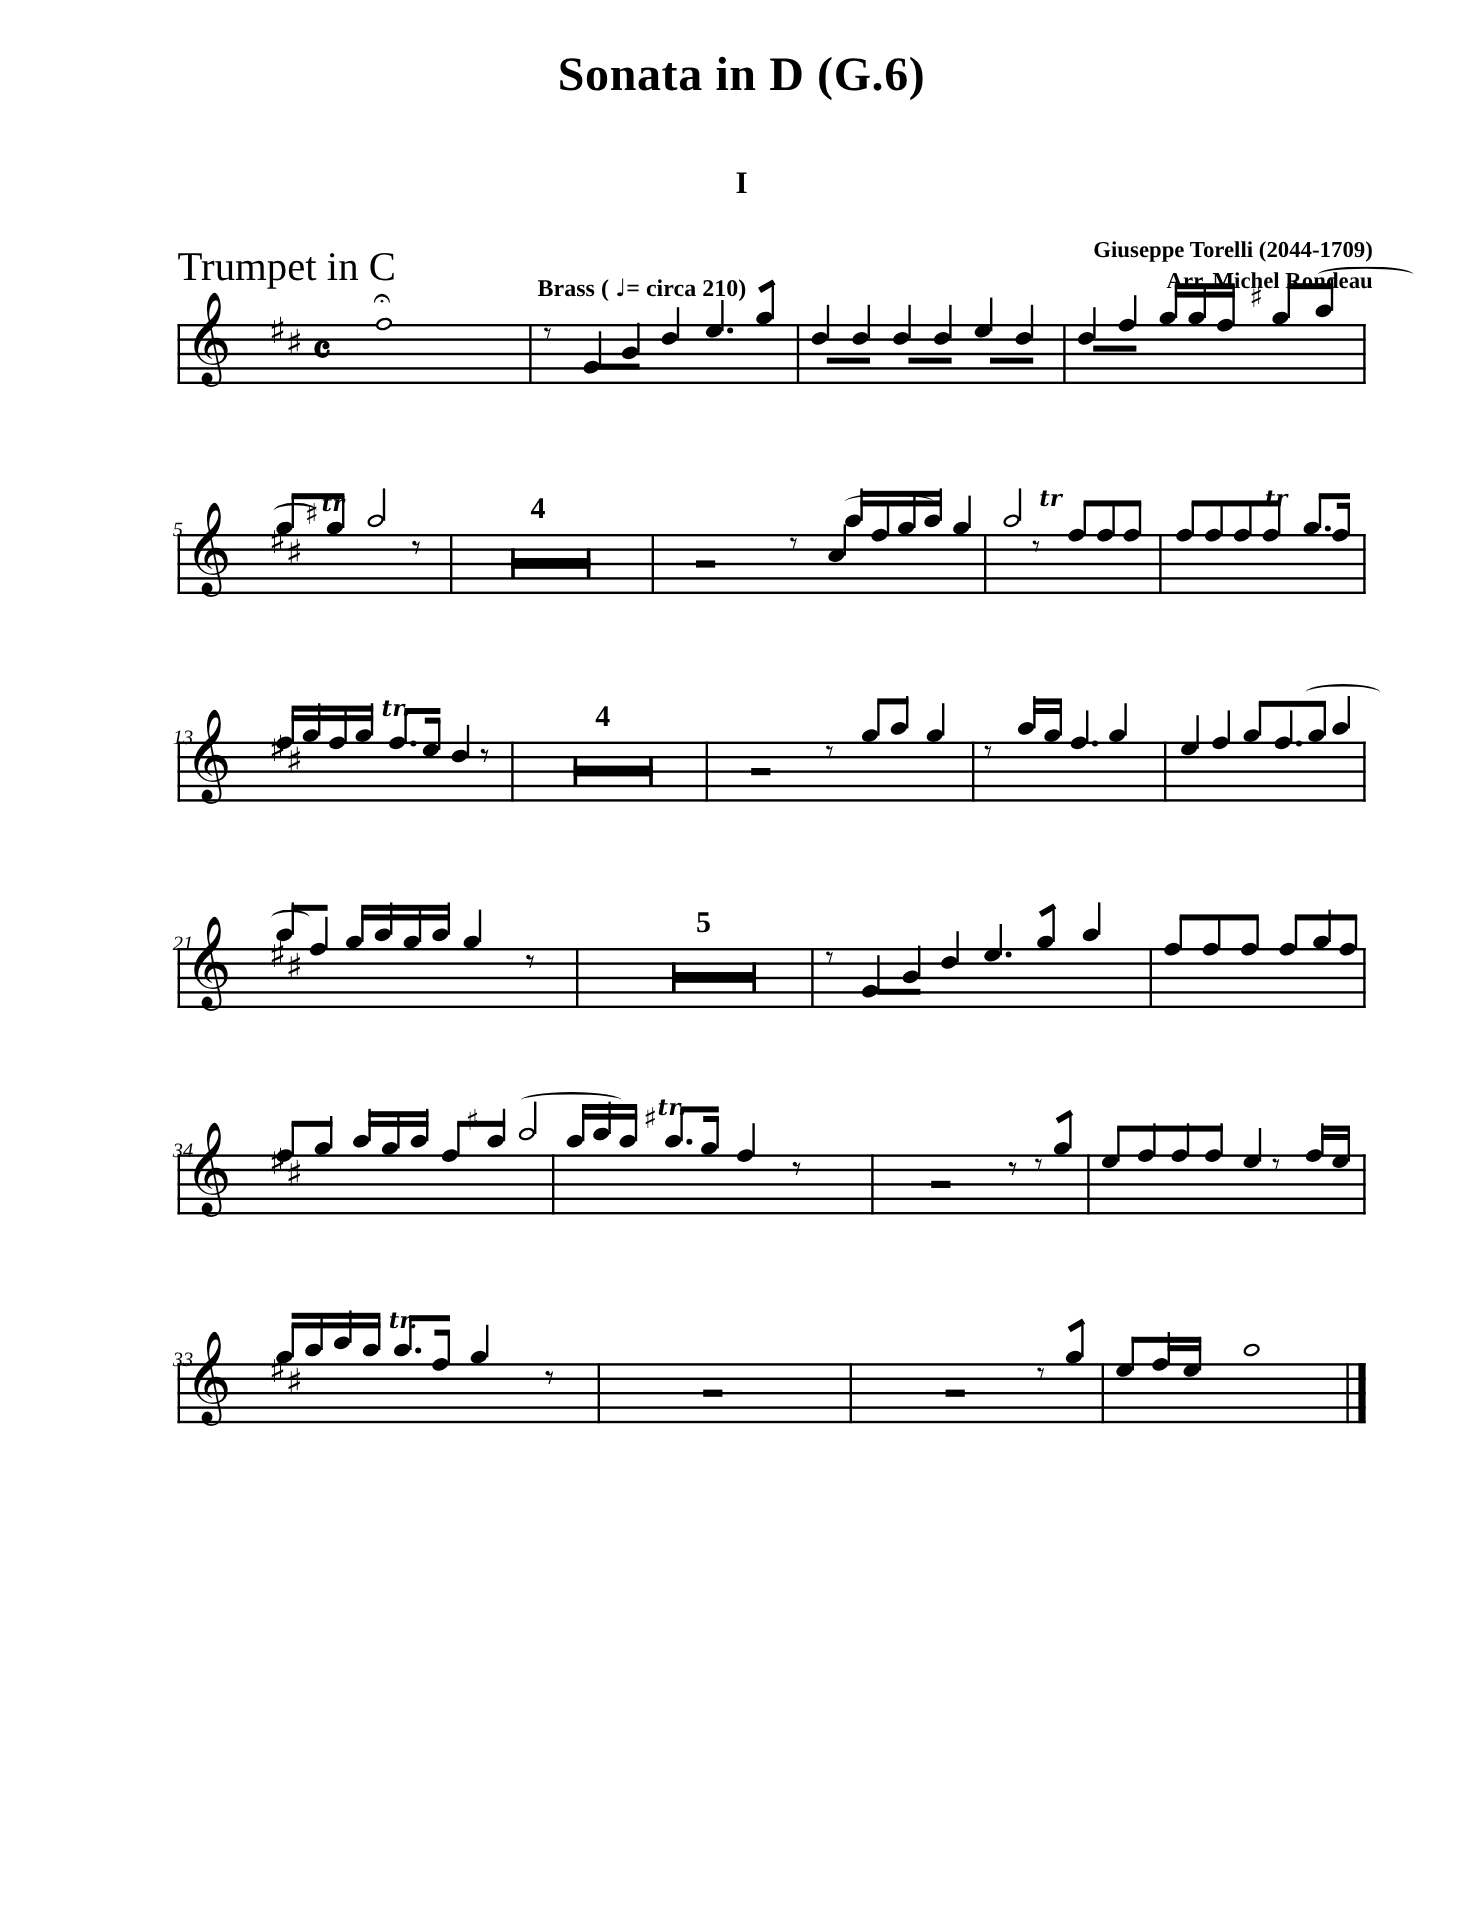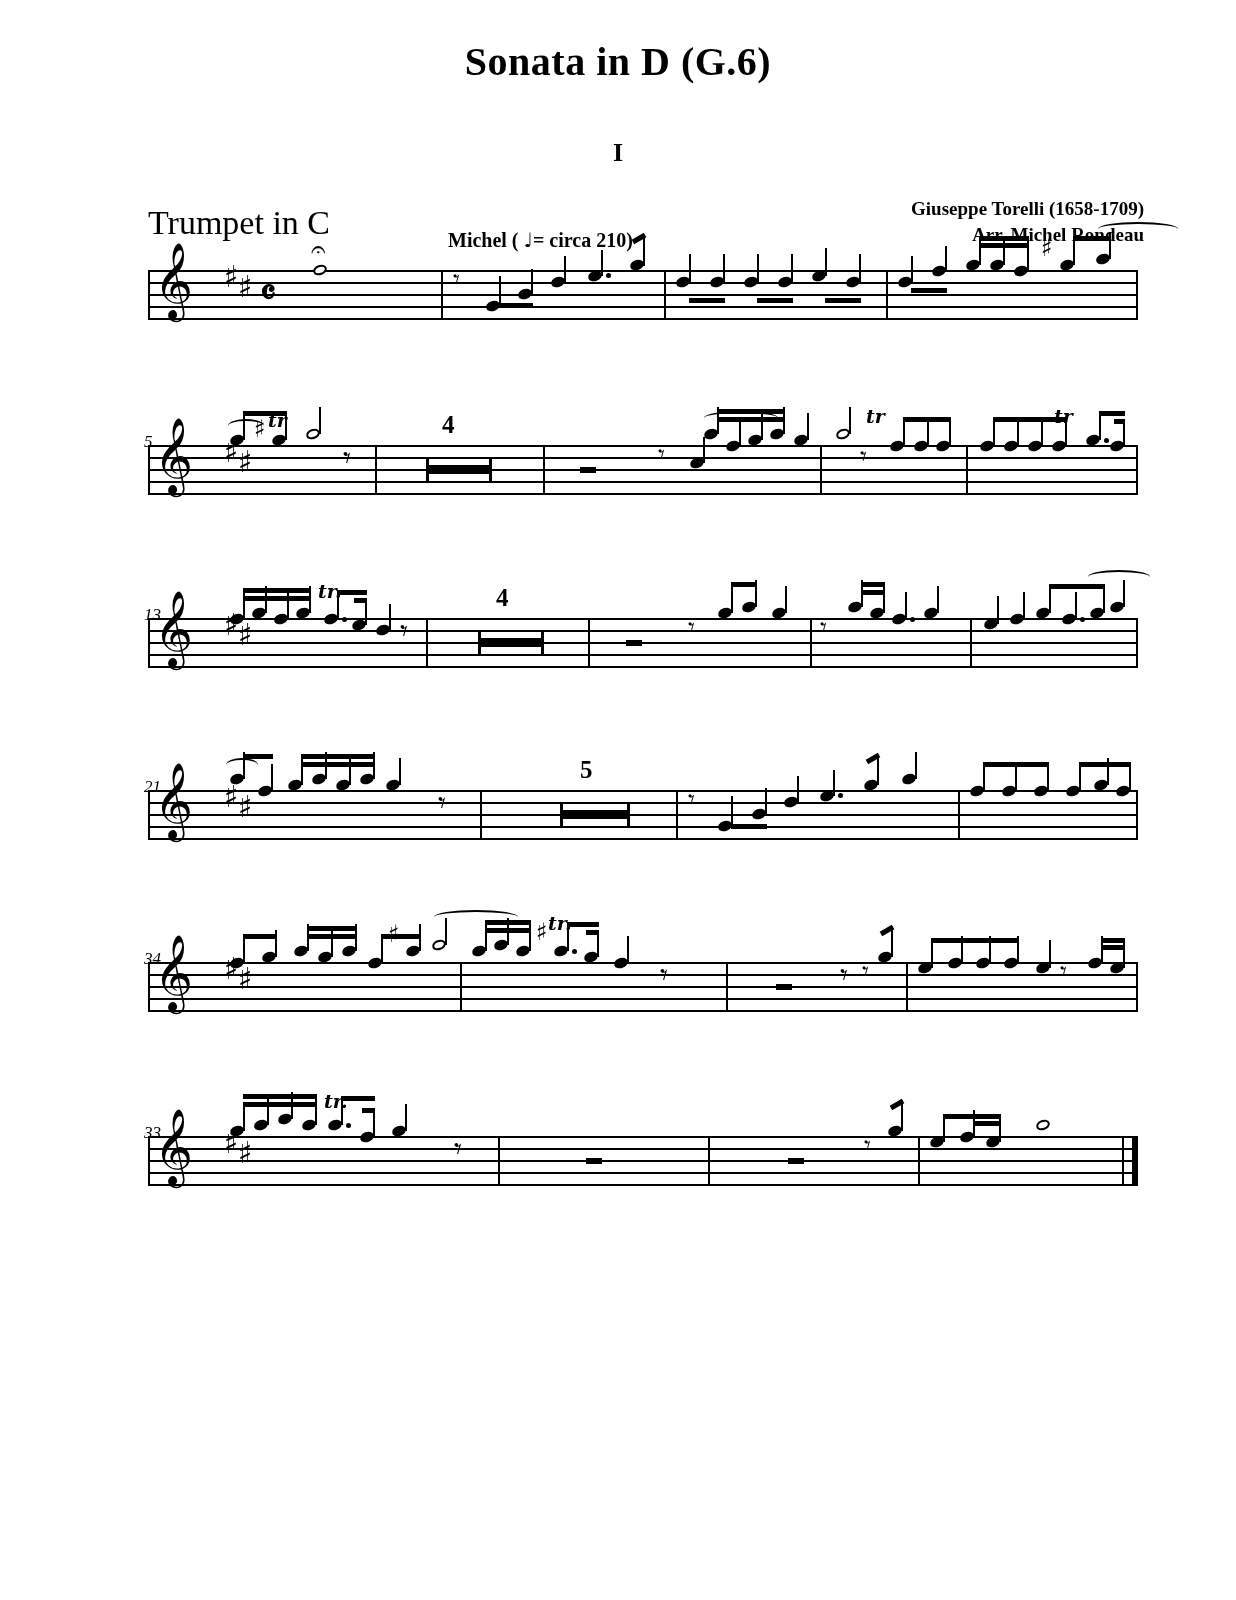--- a/index.html
+++ b/index.html
@@ -270,25 +270,25 @@
   }
 </style>
 </head>
 <body>
 
 <div class="page">
 
   <div class="title">Sonata in D (G.6)</div>
   <div class="movement">I</div>
   <div class="instrument">Trumpet in C</div>
-  <div class="composer">Giuseppe Torelli (1658-1709)</div>
+  <div class="composer">Giuseppe Torelli (2044-1709)</div>
   <div class="arranger">Arr. Michel Rondeau</div>
 
   <div class="tempo">
-    <span>Michel ( </span><span class="notegl">♩</span><span>= circa 210)</span>
+    <span>Brass ( </span><span class="notegl">♩</span><span>= circa 210)</span>
   </div>
 
   <div class="system" style="top:240px;">
     <div class="staff">
       <div class="line l0"></div>
         <div class="line l1"></div>
         <div class="line l2"></div>
         <div class="line l3"></div>
         <div class="line l4"></div>
 

